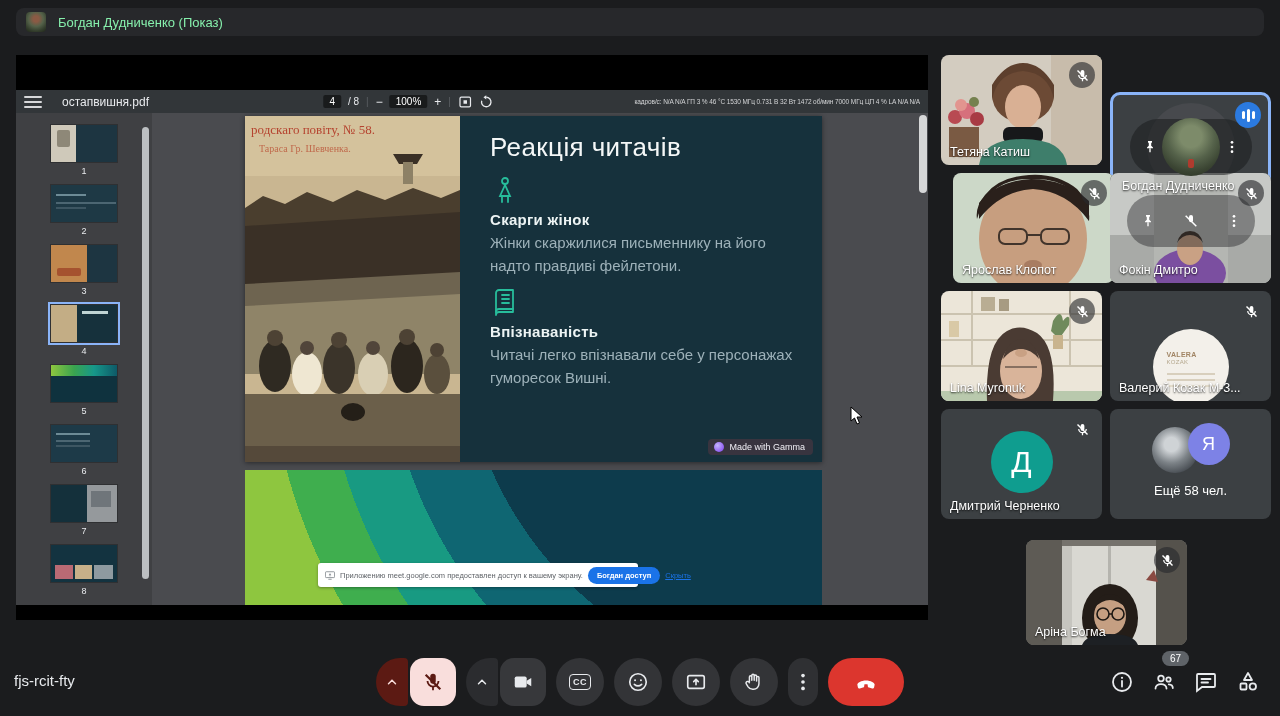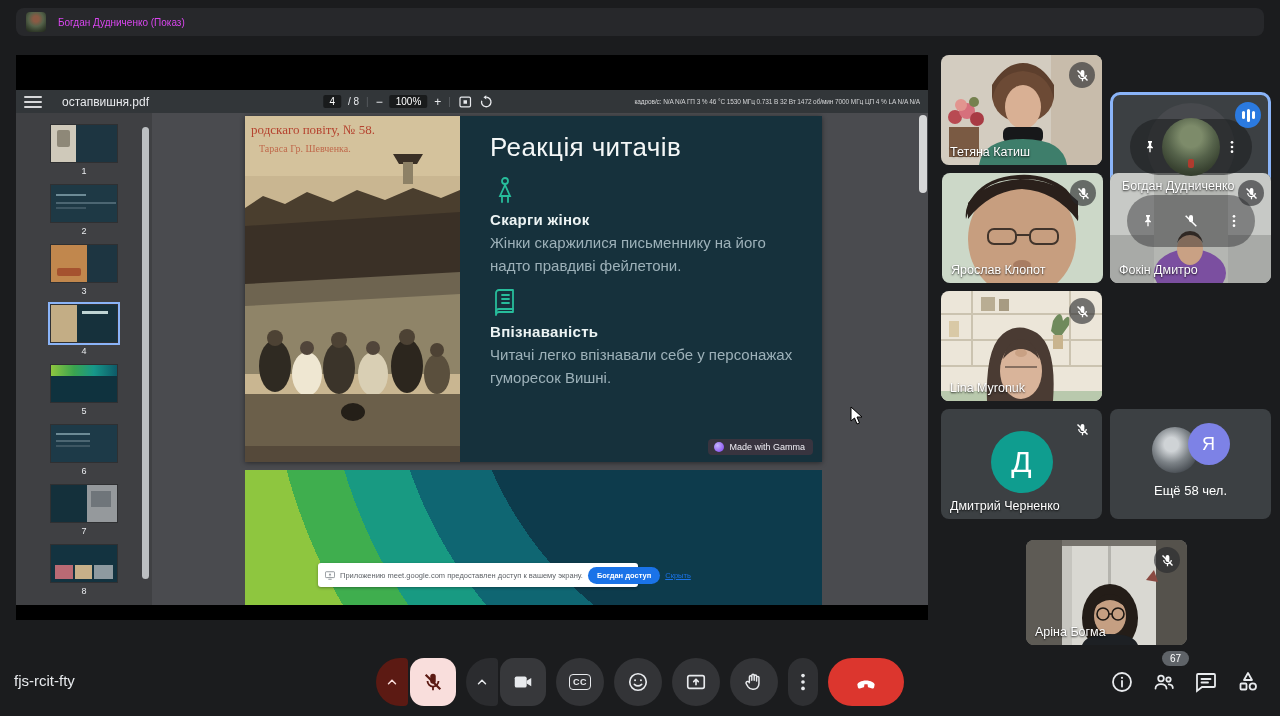--- a/index.html
+++ b/index.html
@@ -4,21 +4,21 @@
 <style>
   * { margin:0; padding:0; box-sizing:border-box; }
   html,body { width:1280px; height:716px; overflow:hidden; }
   body { background:#1b1c1e; font-family:"Liberation Sans", sans-serif; position:relative; }
 
   
   .top-chip { position:absolute; left:16px; top:8px; right:16px; height:28px; background:#27282b;
     border-radius:8px; display:flex; align-items:center; padding:0 10px; gap:12px; }
   .chip-avatar { width:20px; height:20px; border-radius:4px; flex:none;
     background:radial-gradient(circle at 50% 35%, #8a5a44 0 18%, #55624a 45%, #333d2c 75%, #20261a); }
-  .chip-label { font-size:10px; color:#d946ef; }
+  .chip-label { font-size:13px; color:#86efac; }
 
   
   .share { position:absolute; left:16px; top:55px; width:912px; height:565px; background:#000; }
   .pdfv { position:absolute; left:0; top:35px; width:912px; height:515px; background:#4a4b4f; display:flex; flex-direction:column; }
 
   .pdf-toolbar { height:23px; background:#323639; display:flex; align-items:center; color:#e8eaed;
     font-size:10px; position:relative; padding:0 8px; flex:none; z-index:5; }
   .tb-burger { width:18px; height:16px; display:flex; flex-direction:column; justify-content:center; gap:3px; cursor:pointer; }
   .tb-burger i { display:block; height:2px; background:#d7d8da; border-radius:1px; }
   .tb-file { margin-left:20px; font-size:12px; color:#e8eaed; }
@@ -99,21 +99,21 @@
   .tile svg.vid { position:absolute; inset:0; width:100%; height:100%; }
   .name { position:absolute; left:9px; bottom:6px; font-size:12.5px; color:#fff;
     text-shadow:0 1px 2px rgba(0,0,0,.85); white-space:nowrap; z-index:3; }
   .mic-off { position:absolute; top:7px; right:7px; width:26px; height:26px; border-radius:50%;
     background:rgba(38,40,43,.62); display:flex; align-items:center; justify-content:center; z-index:3; color:#fff; }
   .mic-off.bare { background:transparent; }
   .mic-off svg { width:15px; height:15px; }
 
   .t-tetyana { left:0; top:0; }
   .t-bogdan  { left:169px; top:0; border:3px solid #8ab4f8; border-radius:10px;margin-top:37px; }
-  .t-yaroslav{ left:1px; top:118px;padding-left:8px; }
+  .t-yaroslav{ left:12px; top:118px;padding-left:8px; }
   .t-fokin   { left:169px; top:118px; }
   .t-lina    { left:0; top:236px; }
   .t-valeriy { left:169px; top:236px; }
   .t-dmitriy { left:0; top:354px; }
   .t-more    { left:169px; top:354px; }
   .t-arina   { left:85px; top:485px; height:105px; }
 
   .bogdan-circle { position:absolute; left:50%; top:50%; transform:translate(-50%,-50%); width:88px; height:88px;
     border-radius:50%; background:#47494d; }
   .bogdan-pill { position:absolute; left:50%; top:50%; transform:translate(-50%,-50%); width:122px; height:56px;
@@ -502,20 +502,35 @@
       <svg viewBox="0 0 24 24">
           <path d="M12 14a3 3 0 0 0 3-3V6a3 3 0 0 0-6 0v5a3 3 0 0 0 3 3z" fill="currentColor"></path>
           <path d="M6 11a6 6 0 0 0 12 0" stroke="currentColor" stroke-width="2" fill="none"></path>
           <line x1="12" y1="17" x2="12" y2="21" stroke="currentColor" stroke-width="2"></line>
           <line x1="4" y1="4" x2="20" y2="20" stroke="currentColor" stroke-width="2.2"></line>
         </svg>
     </div>
     <div class="name">Lina Myronuk</div>
   </div>
 
+  <div class="tile t-valeriy">
+    <div class="valera-circle">
+      <span class="valera-line1">VALERA</span>
+      <span class="valera-line2">KOZAK</span>
+    </div>
+    <div class="mic-off bare">
+      <svg viewBox="0 0 24 24">
+          <path d="M12 14a3 3 0 0 0 3-3V6a3 3 0 0 0-6 0v5a3 3 0 0 0 3 3z" fill="currentColor"></path>
+          <path d="M6 11a6 6 0 0 0 12 0" stroke="currentColor" stroke-width="2" fill="none"></path>
+          <line x1="12" y1="17" x2="12" y2="21" stroke="currentColor" stroke-width="2"></line>
+          <line x1="4" y1="4" x2="20" y2="20" stroke="currentColor" stroke-width="2.2"></line>
+        </svg>
+    </div>
+    <div class="name">Валерий Козак М-3...</div>
+  </div>
 
   <div class="tile t-dmitriy">
     <div class="dmitriy-circle">Д</div>
     <div class="mic-off bare">
       <svg viewBox="0 0 24 24">
           <path d="M12 14a3 3 0 0 0 3-3V6a3 3 0 0 0-6 0v5a3 3 0 0 0 3 3z" fill="currentColor"></path>
           <path d="M6 11a6 6 0 0 0 12 0" stroke="currentColor" stroke-width="2" fill="none"></path>
           <line x1="12" y1="17" x2="12" y2="21" stroke="currentColor" stroke-width="2"></line>
           <line x1="4" y1="4" x2="20" y2="20" stroke="currentColor" stroke-width="2.2"></line>
         </svg>

